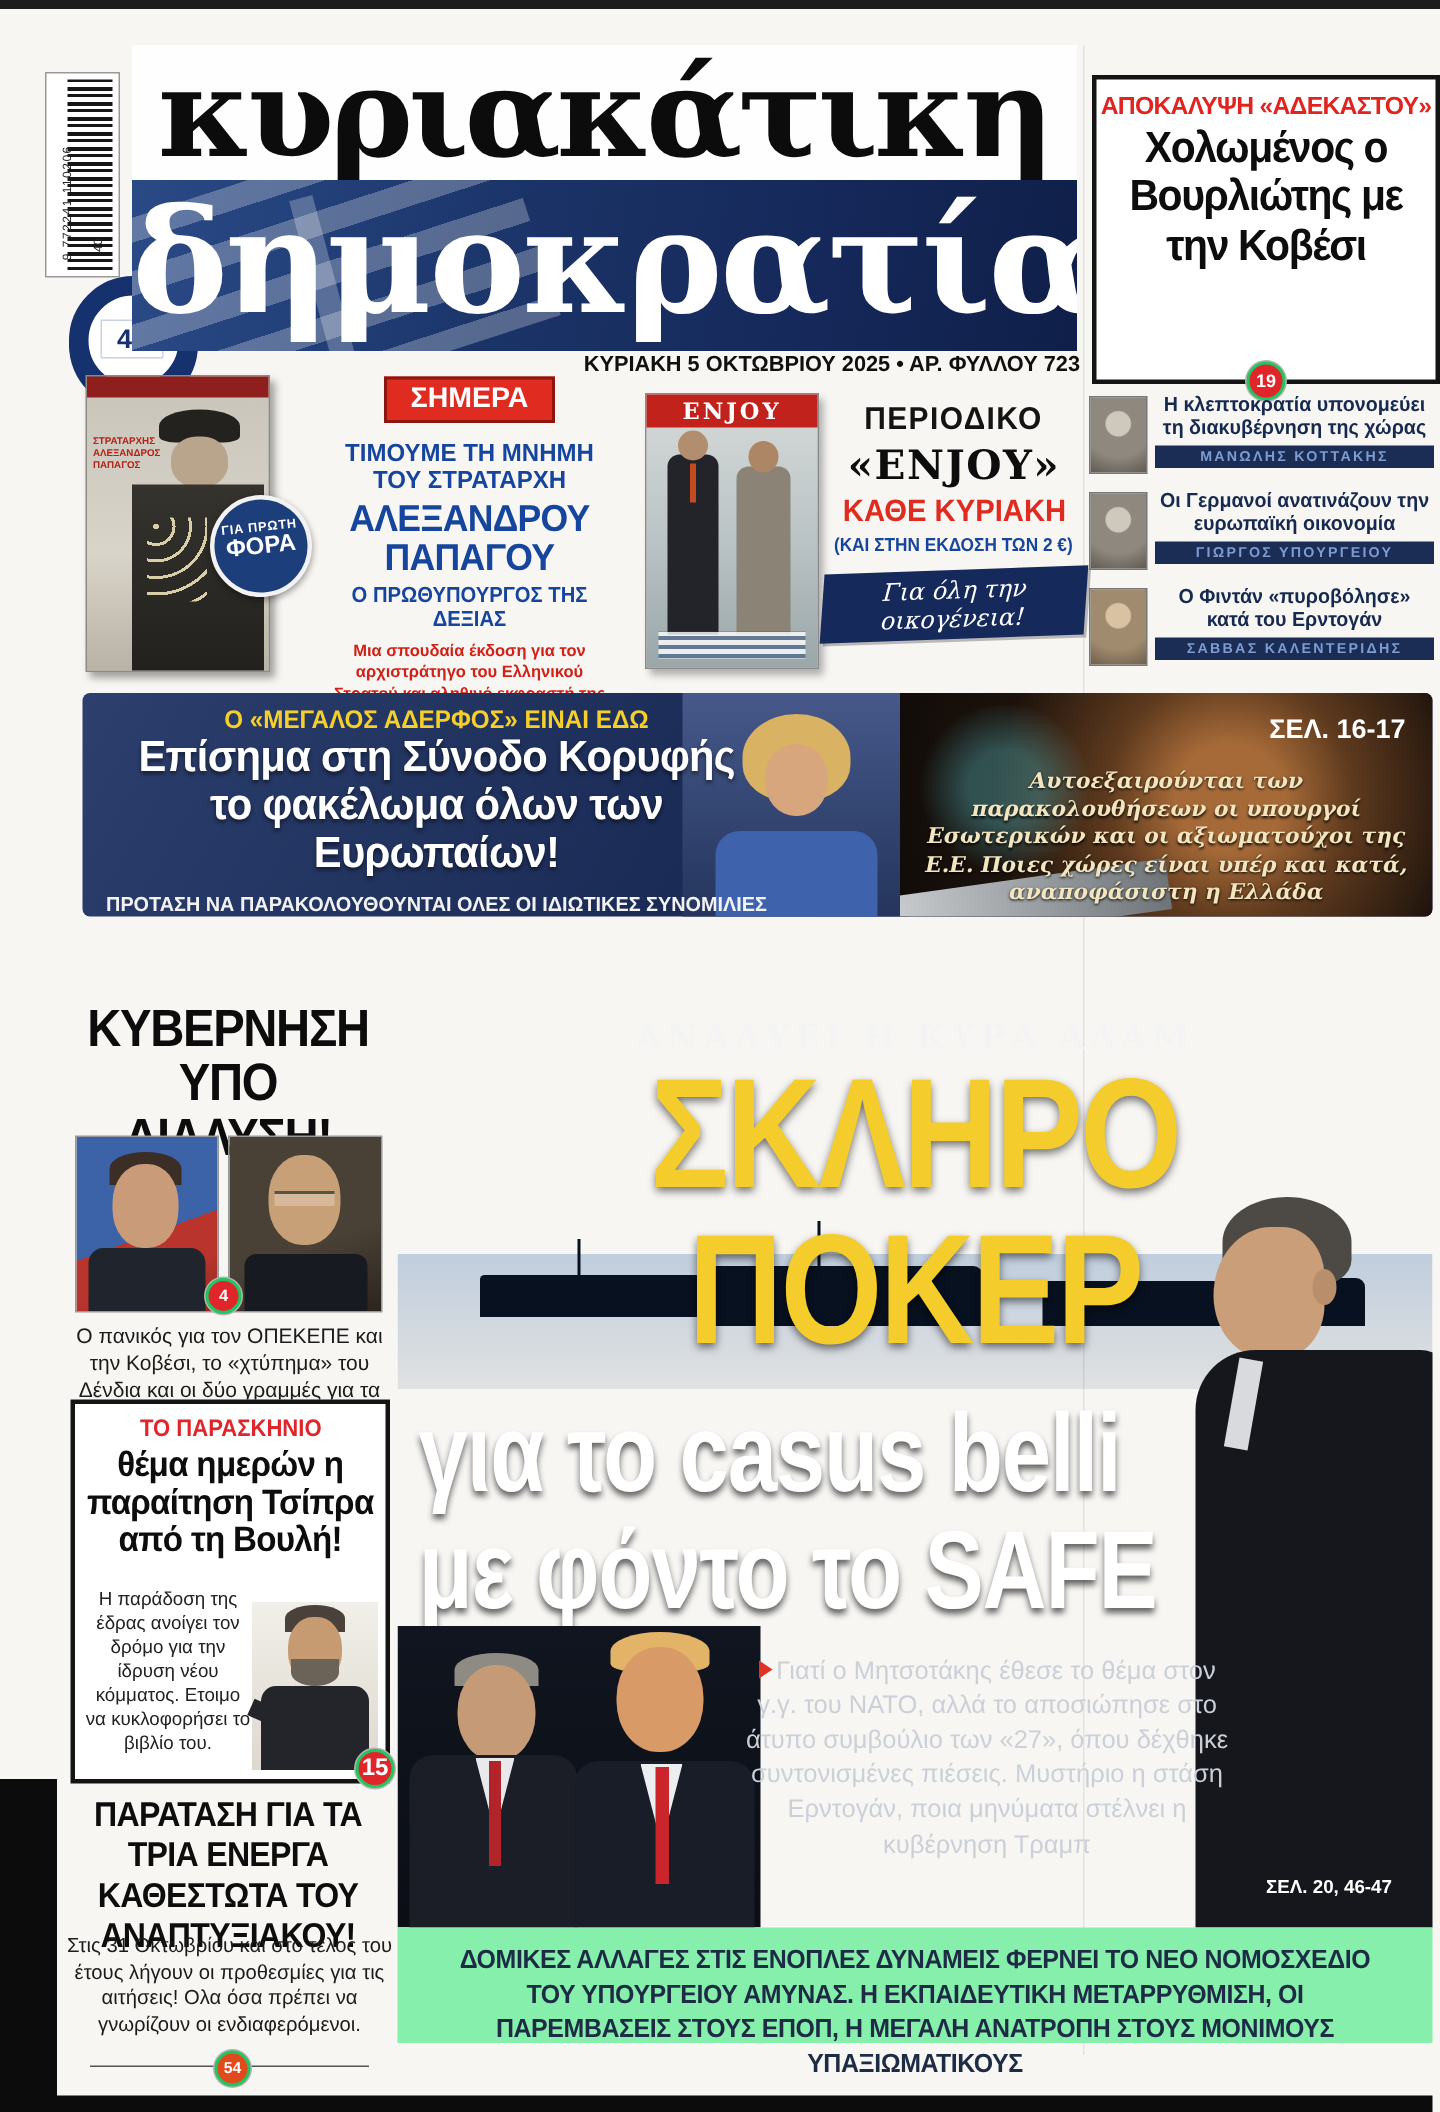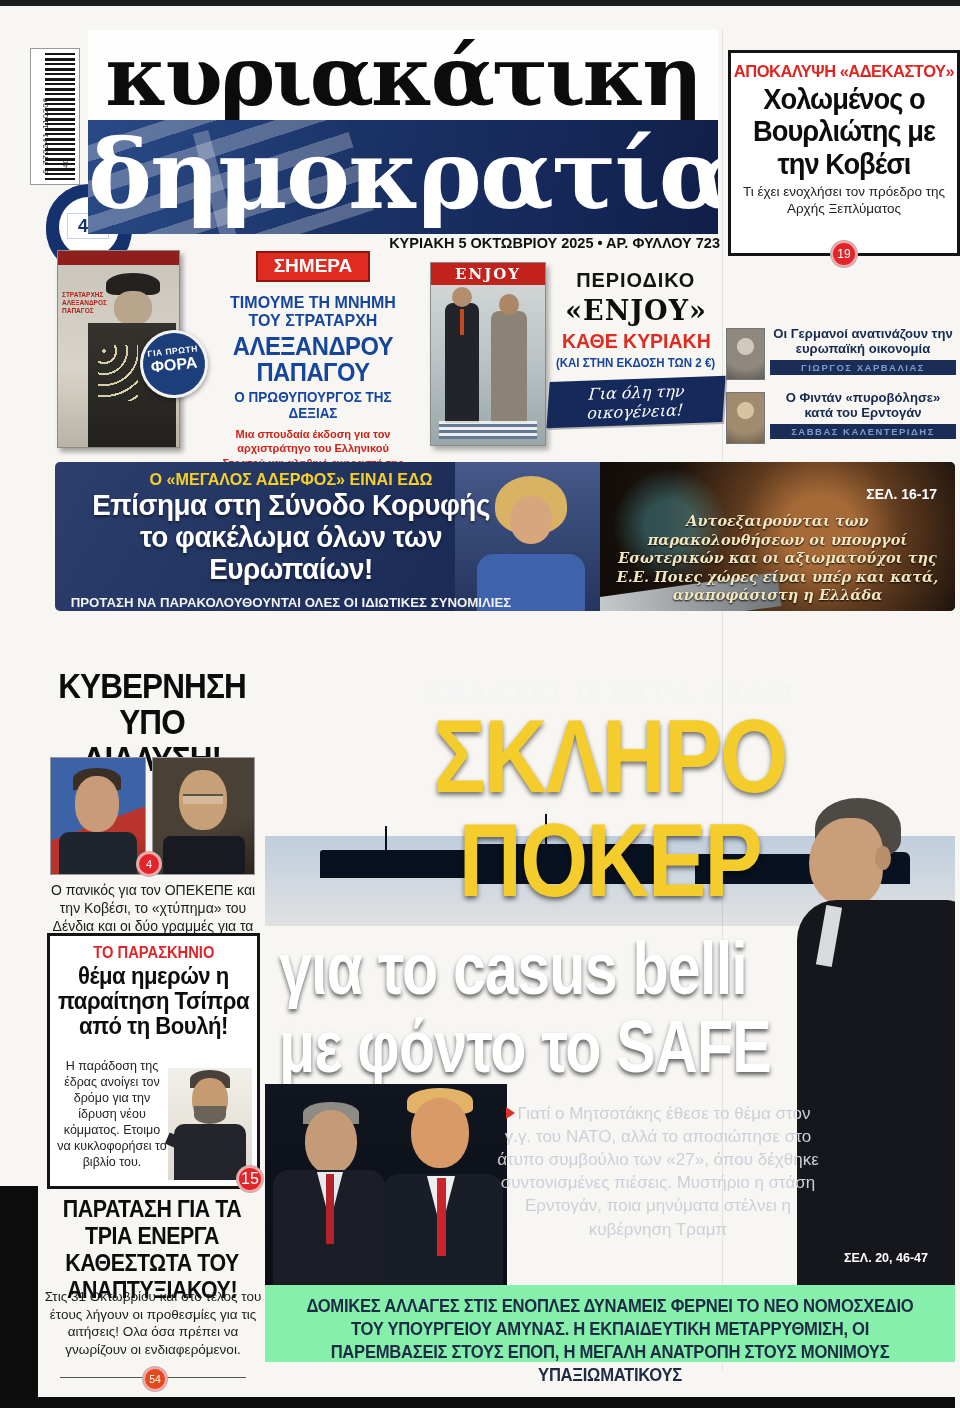--- a/index.html
+++ b/index.html
@@ -28,22 +28,22 @@
   .flag-cross{left:120px;top:10px;width:16px;height:120px;background:rgba(255,255,255,.5);transform:rotate(-15deg);opacity:.5;}
   .mast-bottom-text{position:relative;font-family:"DejaVu Serif",serif;font-weight:bold;color:#fff;
      font-size:96px;line-height:110px;letter-spacing:-2px;}
   .dateline{left:380px;top:235px;width:340px;text-align:right;font-size:14.5px;font-weight:bold;color:#101010;}
   .foldline{left:722px;top:30px;width:1px;height:1340px;background:rgba(0,0,0,.08);}
   
   .trbox{left:728px;top:50px;width:226px;height:200px;background:#fff;border:3px solid #141414;text-align:center;}
   .tr-kicker{margin-top:9px;color:#e02520;font-weight:bold;font-size:16.5px;letter-spacing:-.5px;}
   .tr-head{margin-top:2px;color:#0d0d0d;font-weight:900;font-size:29px;line-height:1.12;letter-spacing:-1px;transform:scaleX(.94);}
   .tr-sub{margin-top:4px;padding:0 10px;color:#222;font-size:13.5px;line-height:1.2;}
-  .pbadge{position:absolute;border-radius:50%;background:#e0262a;color:#fff;font-weight:normal;
-     text-align:center;border:2px solid #fca5a5;box-shadow:0 0 0 1px #b4b4b4;}
+  .pbadge{position:absolute;border-radius:50%;background:#e0262a;color:#fff;font-weight:bold;
+     text-align:center;border:2px solid #22c55e;box-shadow:0 0 0 1px #b4b4b4;}
   .badge19{left:100px;bottom:-14px;width:22px;height:22px;font-size:12px;line-height:22px;}
   
   .bookcover{left:57px;top:250px;width:121px;height:196px;background:linear-gradient(180deg,#c9c4ba,#d9d4c9 60%,#b9b2a6);
      border:1px solid #8f8a80;box-shadow:3px 4px 5px rgba(0,0,0,.35);}
   .bc-redband{left:0;top:0;width:121px;height:14px;background:#8f1f1c;}
   .bc-title{left:4px;top:40px;width:44px;color:#b22218;font-weight:bold;font-size:6.5px;line-height:1.25;text-align:left;}
   .bc-cap{left:48px;top:22px;width:54px;height:22px;background:#23221f;border-radius:50% 50% 20% 20%;}
   .bc-face{left:56px;top:40px;width:38px;height:34px;background:#b9a48c;border-radius:45%;}
   .bc-body{left:30px;top:72px;width:88px;height:124px;background:linear-gradient(180deg,#35332e,#23211d);}
   .bc-medals{left:40px;top:94px;width:40px;height:56px;
@@ -96,21 +96,21 @@
   .vdl{left:400px;top:0;width:150px;height:198px;background:linear-gradient(180deg,#46598a,#2b3c66 60%,#1c2a4e);}
   .vdl-hair{left:40px;top:14px;width:72px;height:58px;border-radius:50% 50% 42% 42%;background:#d9b264;}
   .vdl-face{left:55px;top:34px;width:42px;height:48px;border-radius:48%;background:#d8a67d;}
   .vdl-jacket{left:22px;top:92px;width:108px;height:106px;border-radius:16px 16px 0 0;background:#3e62ab;}
   .vdl-hands{left:58px;top:150px;width:36px;height:20px;border-radius:50%;background:#d8a67d;}
   .laptop{left:545px;top:0;width:355px;height:198px;overflow:hidden;
      background:radial-gradient(circle at 62% 35%,#a66a38 0 14%,#5e3a1e 32%,#1c120c 62%,#0d0a08 100%);}
   .lap-glow{left:10px;top:8px;width:120px;height:110px;border-radius:50%;
      background:radial-gradient(circle,rgba(90,200,210,.35) 0 30%,transparent 70%);}
   .lap-base{left:-20px;bottom:40px;width:200px;height:34px;background:linear-gradient(90deg,#cfd3d6,#6f7478);transform:rotate(-8deg);}
-  .surv-ref{right:18px;top:24px;color:#fff;font-weight:bold;font-size:14px;position:absolute;}
+  .surv-ref{right:18px;top:14px;color:#fff;font-weight:bold;font-size:18px;position:absolute;}
   .surv-cap{left:10px;bottom:6px;width:335px;position:absolute;text-align:center;
      font-family:"DejaVu Serif",serif;font-style:italic;font-weight:bold;color:#f3e6bf;font-size:14.5px;line-height:1.28;
      text-shadow:0 1px 2px #000;}
   
   .gov-head{left:38px;top:668px;width:228px;text-align:center;color:#0c0c0c;font-weight:900;
      font-size:35px;line-height:1.04;letter-spacing:-1px;transform:scaleX(.9);}
   .gov-p1{left:50px;top:757px;width:94px;height:116px;border:1px solid #999;
      background:linear-gradient(160deg,#3c63a8 0 55%,#b8342c 55% 75%,#8a2a23);}
   .gov-p1 .head{position:absolute;left:24px;top:18px;width:44px;height:56px;border-radius:46%;background:#c99b78;}
   .gov-p1 .hair{position:absolute;left:22px;top:10px;width:48px;height:22px;border-radius:50% 50% 0 0;background:#3a2e26;}
@@ -210,21 +210,20 @@
   <div class="abs mast-blue">
     <div class="abs flag-stripe1"></div>
     <div class="abs flag-cross"></div>
     <span class="mast-bottom-text">δημοκρατία</span>
   </div>
   <div class="abs dateline">ΚΥΡΙΑΚΗ 5 ΟΚΤΩΒΡΙΟΥ 2025 • ΑΡ. ΦΥΛΛΟΥ 723</div>
 
   <div class="abs trbox">
     <div class="tr-kicker">ΑΠΟΚΑΛΥΨΗ «ΑΔΕΚΑΣΤΟΥ»</div>
     <div class="tr-head">Χολωμένος ο Βουρλιώτης με την Κοβέσι</div>
-    <div class="tr-sub">Τι έχει ενοχλήσει τον πρόεδρο της Αρχής Ξεπλύματος</div>
     <div class="pbadge badge19">19</div>
   </div>
 
   <div class="abs bookcover">
     <div class="abs bc-redband"></div>
     <div class="abs bc-title">ΣΤΡΑΤΑΡΧΗΣ ΑΛΕΞΑΝΔΡΟΣ ΠΑΠΑΓΟΣ</div>
     <div class="abs bc-cap"></div>
     <div class="abs bc-face"></div>
     <div class="abs bc-body"></div>
     <div class="abs bc-medals"></div>
@@ -253,24 +252,29 @@
     <div class="abs ec-caption"></div>
   </div>
   <div class="abs enjoy-text">
     <div class="cond ej1">ΠΕΡΙΟΔΙΚΟ</div>
     <div class="ej2">«ENJOY»</div>
     <div class="cond ej3">ΚΑΘΕ ΚΥΡΙΑΚΗ</div>
     <div class="cond ej4">(ΚΑΙ ΣΤΗΝ ΕΚΔΟΣΗ ΤΩΝ 2 €)</div>
     <div class="ej-banner">Για όλη την οικογένεια!</div>
   </div>
 
+  <div class="colitem" style="top:262px;">
+    <div class="col-photo"></div>
+    <div class="cond col-head">Η κλεπτοκρατία υπονομεύει τη διακυβέρνηση της χώρας</div>
+    <div class="col-author">ΜΑΝΩΛΗΣ ΚΟΤΤΑΚΗΣ</div>
+  </div>
   <div class="colitem" style="top:326px;">
     <div class="col-photo"></div>
     <div class="cond col-head">Οι Γερμανοί ανατινάζουν την ευρωπαϊκή οικονομία</div>
-    <div class="col-author">ΓΙΩΡΓΟΣ ΧΑΡΒΑΛΙΑΣ</div>
+    <div class="col-author">ΓΙΩΡΓΟΣ ΥΠΟΥΡΓΕΙΟΥ</div>
   </div>
   <div class="colitem" style="top:390px;">
     <div class="col-photo" style="background:radial-gradient(circle at 50% 35%,#d8c2a2 0 8px,#a08b6e 9px 60%,#6e5f4c);"></div>
     <div class="cond col-head">Ο Φιντάν «πυροβόλησε» κατά του Ερντογάν</div>
     <div class="col-author">ΣΑΒΒΑΣ ΚΑΛΕΝΤΕΡΙΔΗΣ</div>
   </div>
 
   <div class="abs survbox">
     <div class="abs vdl">
       <div class="abs vdl-hair"></div>

